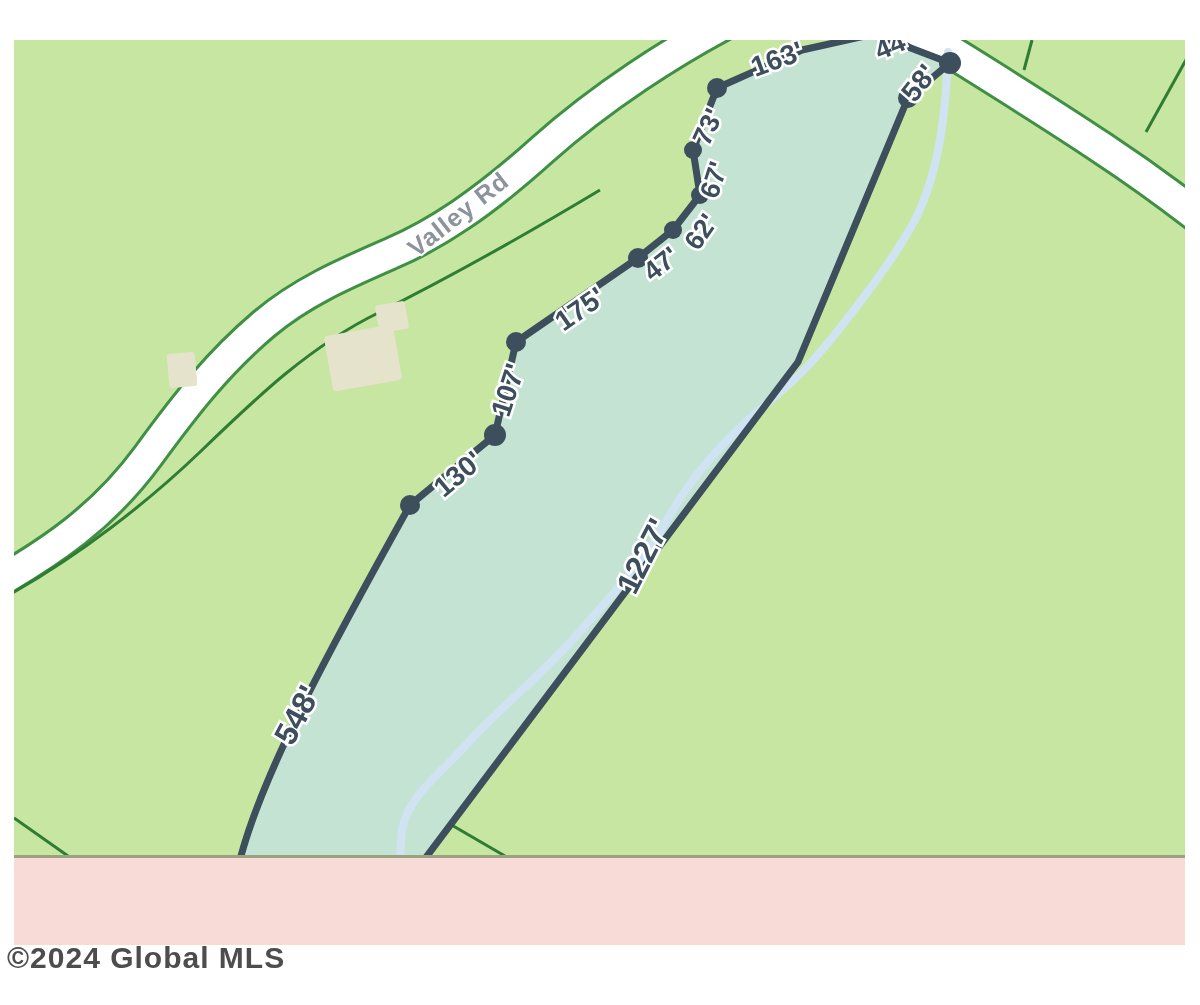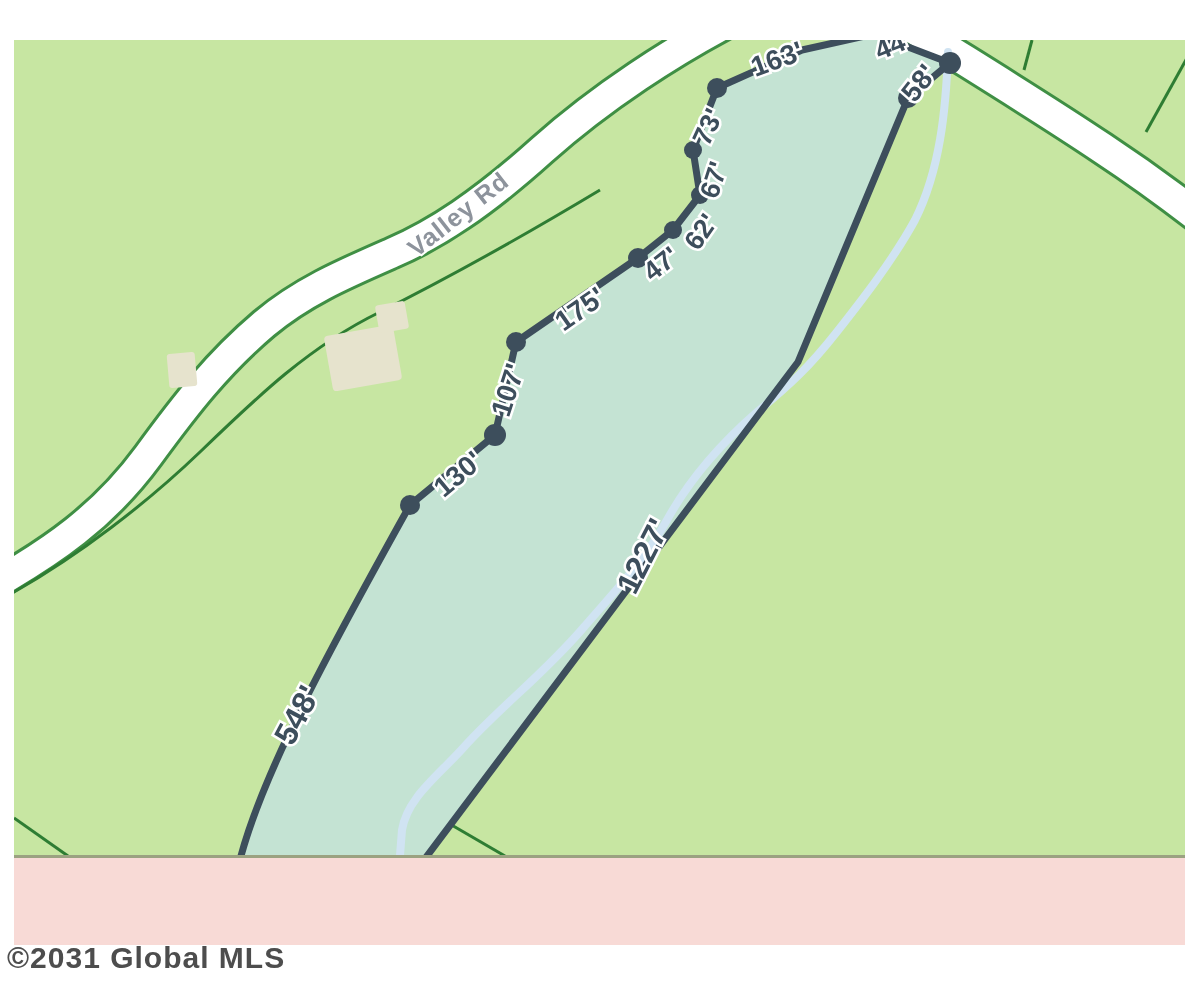--- a/index.html
+++ b/index.html
@@ -113,15 +113,15 @@
       <text class="blabel" x="708" y="127" font-size="27" transform="rotate(-65 708 127)">73'</text>
       <text class="blabel" x="777" y="59" font-size="28" transform="rotate(-20 777 59)">163'</text>
       <text class="blabel" x="893" y="45" font-size="27" transform="rotate(-22 893 45)">44'</text>
       <text class="blabel" x="919" y="83" font-size="28" transform="rotate(-52 919 83)">58'</text>
       <text class="blabel" x="643" y="556" font-size="32" transform="rotate(-63 643 556)">1227'</text>
     </svg>
   </div>
 
   <div class="bottom-band"></div>
 
-  <div class="copyright">©2031 Global MLS</div>
+  <div class="copyright">©2024 Global MLS</div>
 
 </div>
 
 </body></html>

